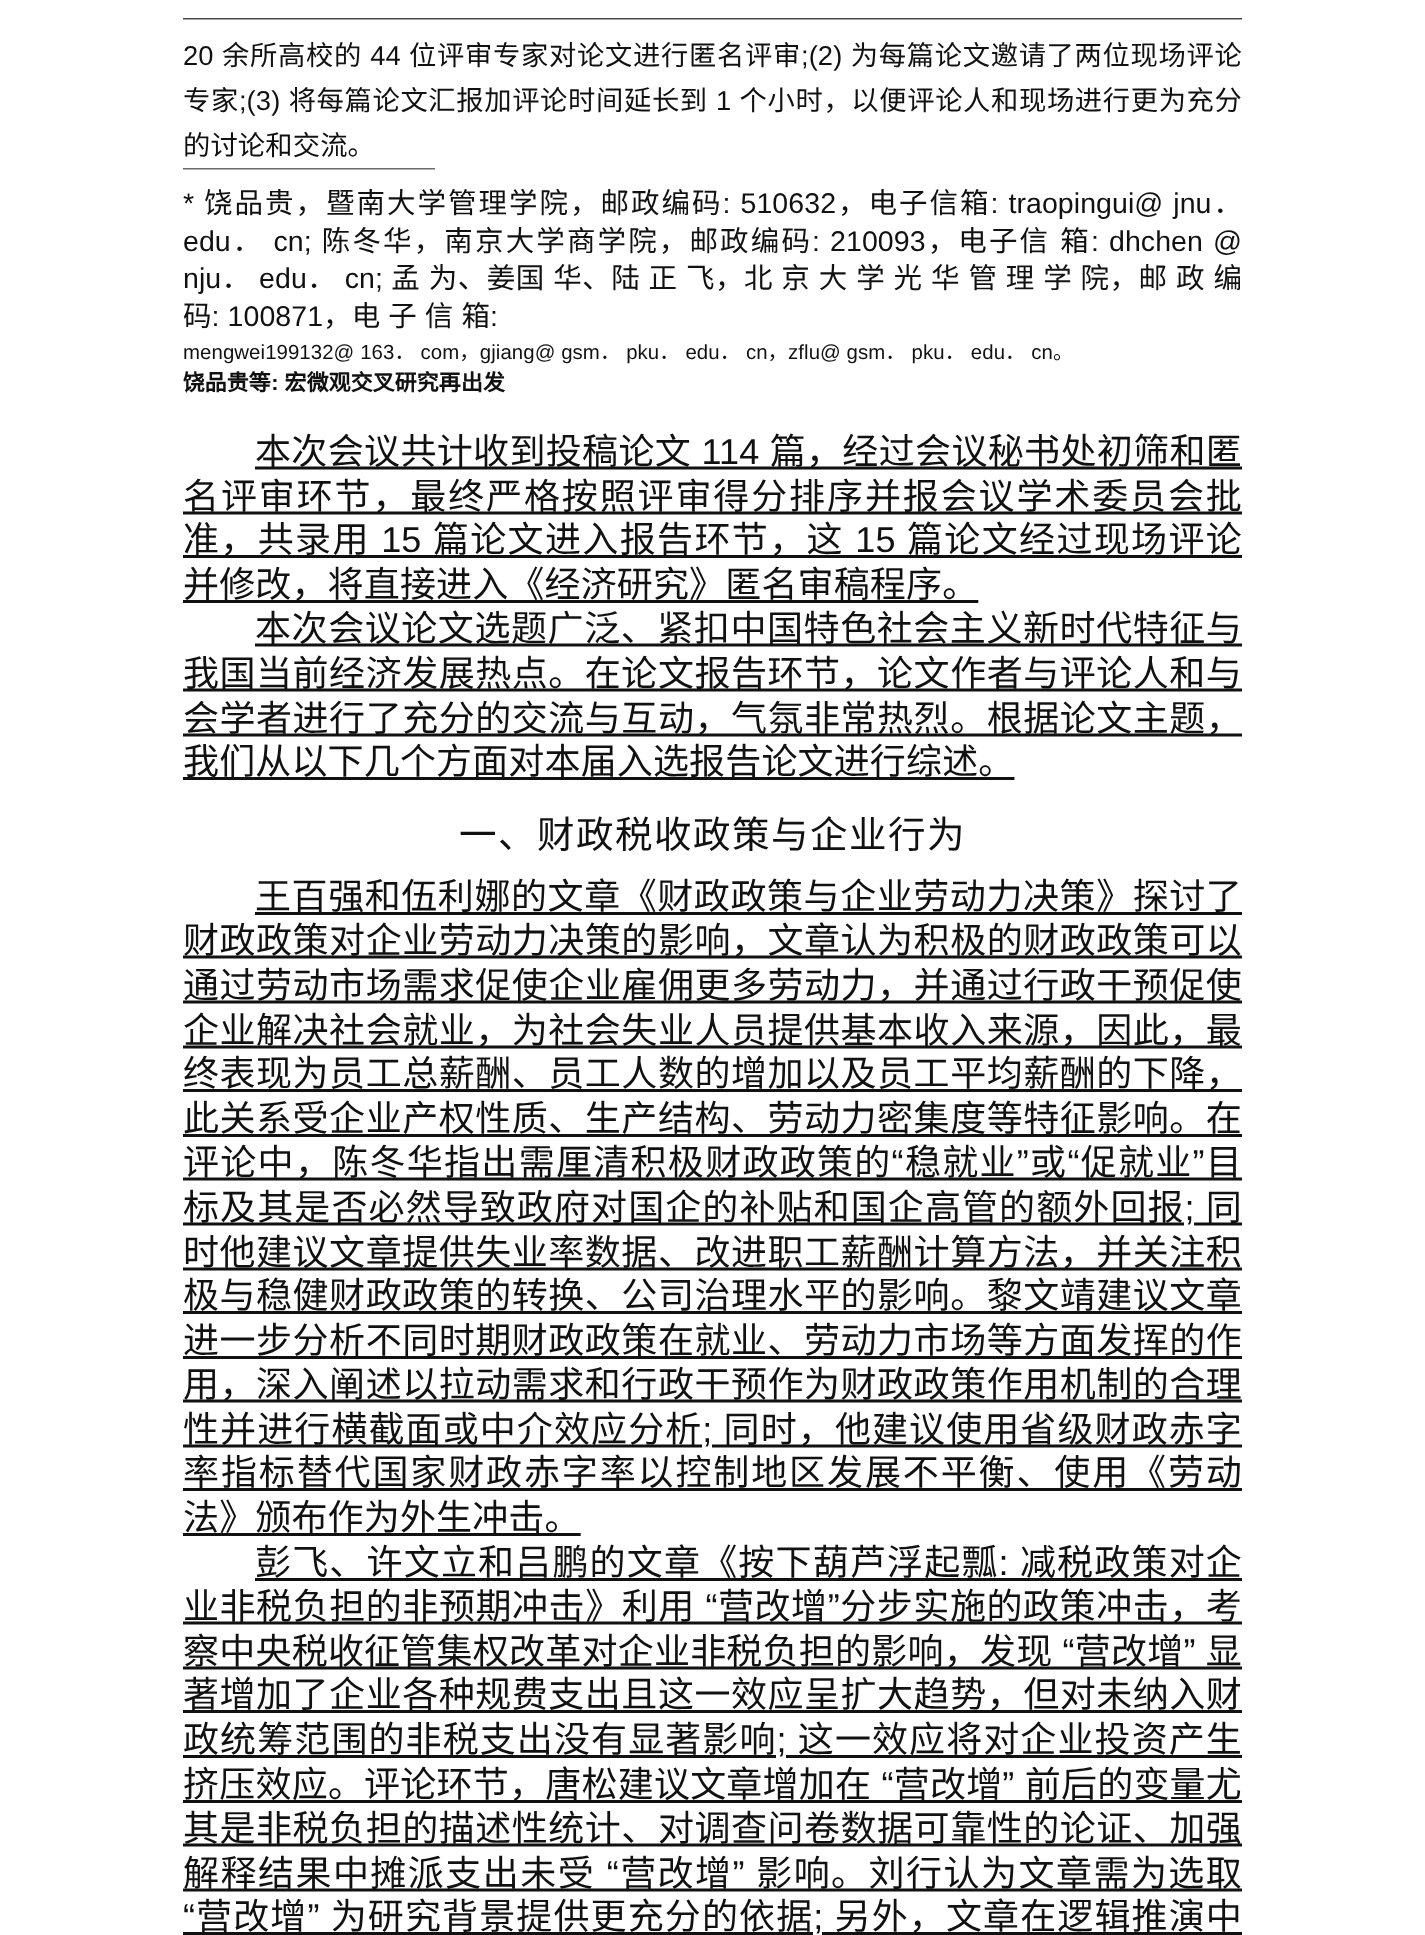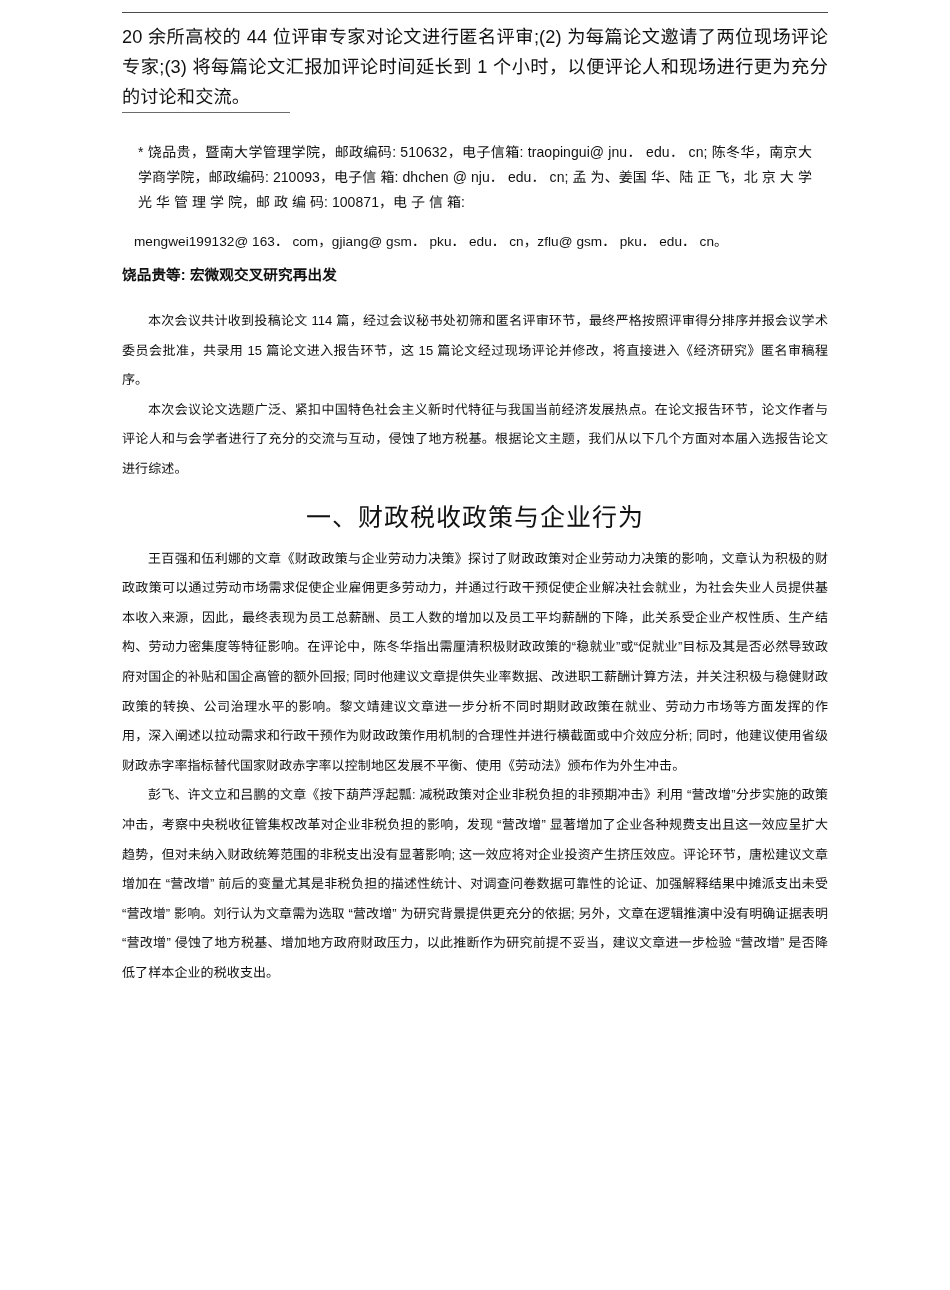--- a/index.html
+++ b/index.html
@@ -55,55 +55,56 @@
     text-align: justify;
     text-justify: inter-ideograph;
     letter-spacing: 0.1px;
   }
 
   
   .footnote-zone {
     padding-top: 11px;
   }
   .footnote {
-    margin: 16px;
-    font-size: 14px;
+    margin: 0;
+    font-size: 19px;
     line-height: 25px;
     text-align: justify;
     text-justify: inter-ideograph;
     letter-spacing: 0.05px;
   }
   .footnote-tail {
-    margin: 12px;
+    margin: 0;
     font-size: 13.6px;
     line-height: 21px;
     letter-spacing: 0.05px;
   }
 
   
   .running-head {
     margin: 0;
     font-size: 14.6px;
     line-height: 22px;
     letter-spacing: 0.1px;
     font-weight: bold;
   }
 
   
   .body-zone {
     padding-top: 20px;
   }
   p.body {
     margin: 0;
-    font-size: 13px;
+    font-size: 24px;
     line-height: 29.6px;
     text-align: justify;
     text-justify: inter-ideograph;
     text-indent: 2em;
     letter-spacing: 0.1px;
+    text-decoration: underline;
   }
   h2.section {
     margin: 0;
     padding-top: 18px;
     padding-bottom: 12px;
     font-size: 25px;
     font-weight: normal;
     line-height: 30px;
     text-align: center;
     letter-spacing: 1px;
@@ -122,21 +123,21 @@
     <hr class="rule-short">
 
     <div class="footnote-zone">
       <p class="footnote">* 饶品贵，暨南大学管理学院，邮政编码: 510632，电子信箱: traopingui@ jnu． edu． cn; 陈冬华，南京大学商学院，邮政编码: 210093，电子信 箱: dhchen @ nju． edu． cn; 孟 为、姜国 华、陆 正 飞，北 京 大 学 光 华 管 理 学 院，邮 政 编 码: 100871，电 子 信 箱:</p>
       <p class="footnote-tail">mengwei199132@ 163． com，gjiang@ gsm． pku． edu． cn，zflu@ gsm． pku． edu． cn。</p>
       <p class="running-head">饶品贵等: 宏微观交叉研究再出发</p>
     </div>
 
     <div class="body-zone">
       <p class="body">本次会议共计收到投稿论文 114 篇，经过会议秘书处初筛和匿名评审环节，最终严格按照评审得分排序并报会议学术委员会批准，共录用 15 篇论文进入报告环节，这 15 篇论文经过现场评论并修改，将直接进入《经济研究》匿名审稿程序。</p>
-      <p class="body">本次会议论文选题广泛、紧扣中国特色社会主义新时代特征与我国当前经济发展热点。在论文报告环节，论文作者与评论人和与会学者进行了充分的交流与互动，侵蚀了地方税基。根据论文主题，我们从以下几个方面对本届入选报告论文进行综述。</p>
+      <p class="body">本次会议论文选题广泛、紧扣中国特色社会主义新时代特征与我国当前经济发展热点。在论文报告环节，论文作者与评论人和与会学者进行了充分的交流与互动，气氛非常热烈。根据论文主题，我们从以下几个方面对本届入选报告论文进行综述。</p>
 
       <h2 class="section">一、财政税收政策与企业行为</h2>
 
       <p class="body">王百强和伍利娜的文章《财政政策与企业劳动力决策》探讨了财政政策对企业劳动力决策的影响，文章认为积极的财政政策可以通过劳动市场需求促使企业雇佣更多劳动力，并通过行政干预促使企业解决社会就业，为社会失业人员提供基本收入来源，因此，最终表现为员工总薪酬、员工人数的增加以及员工平均薪酬的下降，此关系受企业产权性质、生产结构、劳动力密集度等特征影响。在评论中，陈冬华指出需厘清积极财政政策的“稳就业”或“促就业”目标及其是否必然导致政府对国企的补贴和国企高管的额外回报; 同时他建议文章提供失业率数据、改进职工薪酬计算方法，并关注积极与稳健财政政策的转换、公司治理水平的影响。黎文靖建议文章进一步分析不同时期财政政策在就业、劳动力市场等方面发挥的作用，深入阐述以拉动需求和行政干预作为财政政策作用机制的合理性并进行横截面或中介效应分析; 同时，他建议使用省级财政赤字率指标替代国家财政赤字率以控制地区发展不平衡、使用《劳动法》颁布作为外生冲击。</p>
       <p class="body">彭飞、许文立和吕鹏的文章《按下葫芦浮起瓢: 减税政策对企业非税负担的非预期冲击》利用 “营改增”分步实施的政策冲击，考察中央税收征管集权改革对企业非税负担的影响，发现 “营改增” 显著增加了企业各种规费支出且这一效应呈扩大趋势，但对未纳入财政统筹范围的非税支出没有显著影响; 这一效应将对企业投资产生挤压效应。评论环节，唐松建议文章增加在 “营改增” 前后的变量尤其是非税负担的描述性统计、对调查问卷数据可靠性的论证、加强解释结果中摊派支出未受 “营改增” 影响。刘行认为文章需为选取 “营改增” 为研究背景提供更充分的依据; 另外，文章在逻辑推演中没有明确证据表明 “营改增” 侵蚀了地方税基、增加地方政府财政压力，以此推断作为研究前提不妥当，建议文章进一步检验 “营改增” 是否降低了样本企业的税收支出。</p>
     </div>
 
   </div>
 </div>
 

